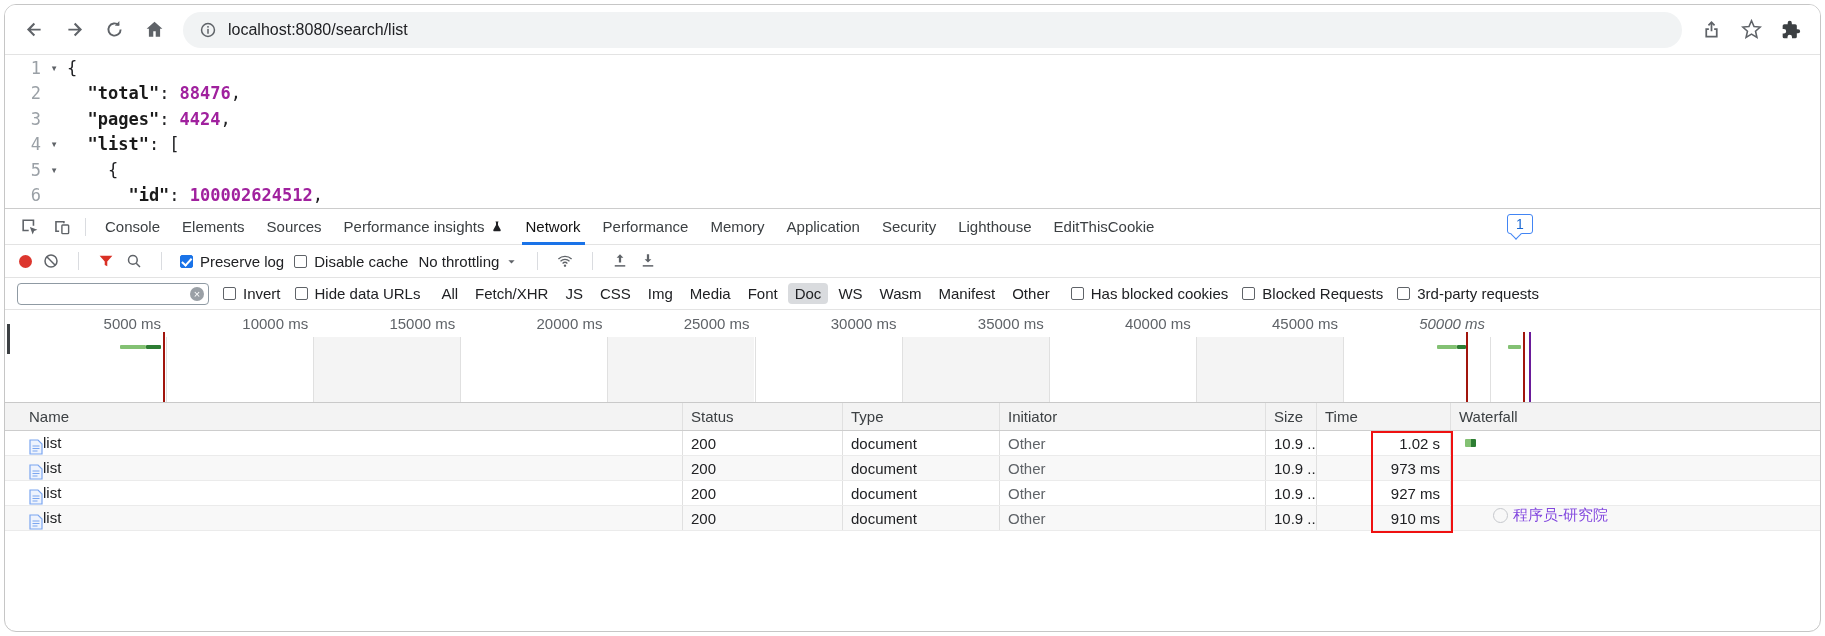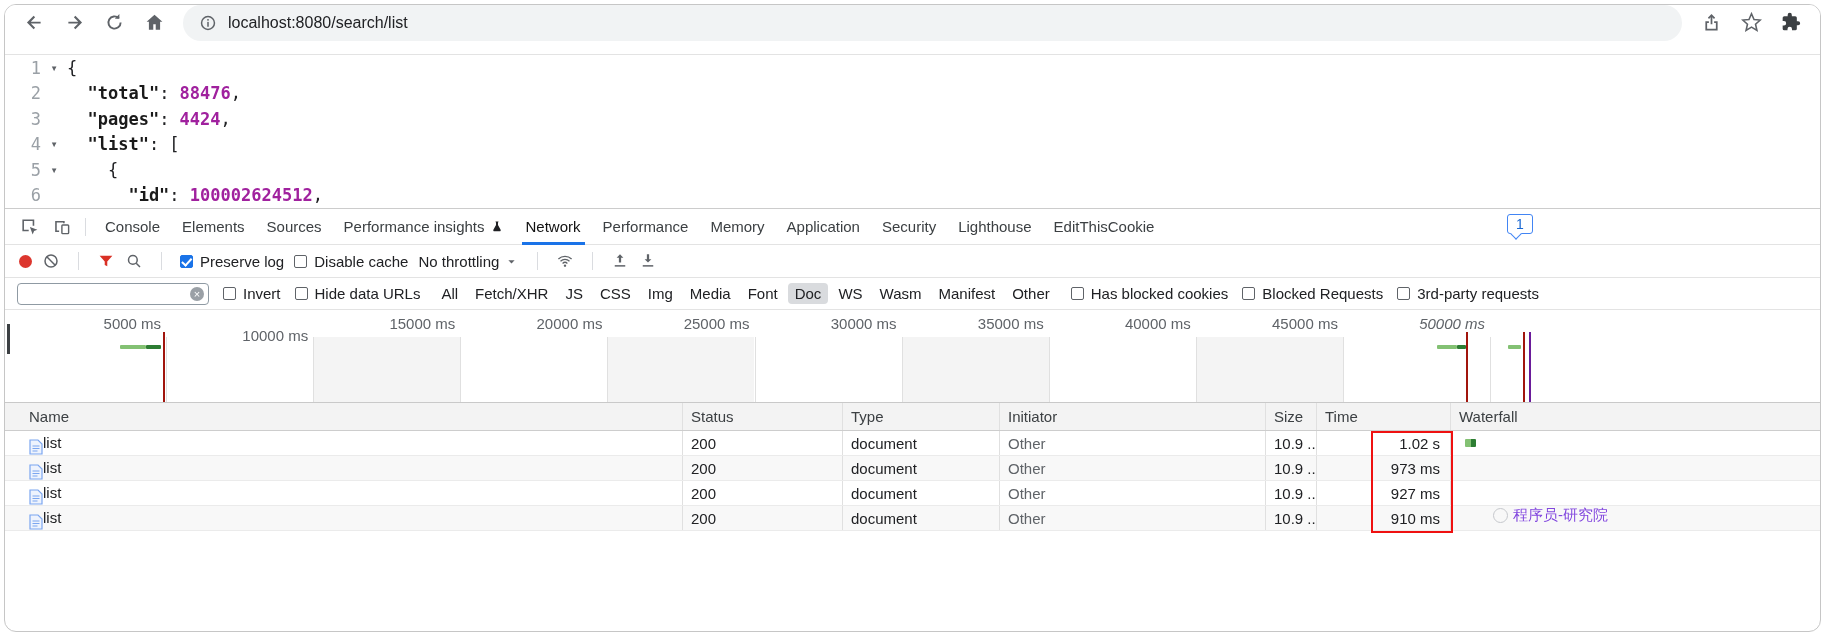--- a/index.html
+++ b/index.html
@@ -1,21 +1,21 @@
 <!DOCTYPE html>
 <html style="--accent: #1a73e8; --record-red: #dc362e; --filter-red: #d93025; --number-purple: #a0219e; --annotation-red: #ef1111; --green-light: #83c173; --green-dark: #2d7d33; --event-red: #a1150d; --event-purple: #6a1b9a; --badge-blue: #4285f4;"><head>
 <meta charset="utf-8">
 <style>
   *{margin:0;padding:0;box-sizing:border-box}
   html,body{width:1825px;height:636px;background:#fff;font-family:"Liberation Sans",sans-serif;}
   body{position:relative;overflow:hidden;color:#202124}
   .frame{position:absolute;left:4px;top:4px;width:1817px;height:628px;border:1px solid #c6c6c6;border-radius:12px;overflow:hidden;background:#fff}
 
   
-  .browser-bar{height:50px;display:flex;padding:0 12px;gap:6px;border-bottom:1px solid #e3e3e3;background:#fff}
+  .browser-bar{height:50px;display:flex;align-items:center;padding:0 12px;gap:6px;border-bottom:1px solid #e3e3e3;background:#fff}
   .navbtn{width:34px;height:34px;border:none;background:transparent;border-radius:50%;display:flex;align-items:center;justify-content:center;color:#5f6368}
   .navbtn svg{width:21px;height:21px}
   .urlbar{flex:1;height:36px;background:#f1f3f4;border-radius:18px;display:flex;align-items:center;gap:11px;padding:0 16px;margin:0 6px}
   .urlbar .url{font-size:16px;color:#202124}
   .urlbar svg{width:18px;height:18px;color:#5f6368}
   .ext-icon svg{width:20px;height:20px}
 
   
   .json-area{height:153px;background:#fff;padding-top:1px;overflow:hidden}
   .json-line{display:flex;height:25.4px;line-height:25.4px;font-family:"DejaVu Sans Mono",monospace;font-size:17px}
@@ -345,21 +345,21 @@
 
     <div class="dt-overview" id="overview">
       <div class="ov-handle"></div>
     <div class="ov-band" style="left: 308.2px; width: 147.1px;"></div>
         <div class="ov-band" style="left: 602.4px; width: 147.1px;"></div>
         <div class="ov-band" style="left: 896.6px; width: 147.1px;"></div>
         <div class="ov-band" style="left: 1190.8px; width: 147.1px;"></div>
         <div class="ov-grid" style="left: 161.1px;"></div>
         <div class="ov-label" style="left: 36.1px;">5000 ms</div>
         <div class="ov-grid" style="left: 308.2px;"></div>
-        <div class="ov-label" style="left: 183.2px; margin-top: 12px;">10000 ms</div>
+        <div class="ov-label" style="left: 183.2px;">10000 ms</div>
         <div class="ov-grid" style="left: 455.3px;"></div>
         <div class="ov-label" style="left: 330.3px;">15000 ms</div>
         <div class="ov-grid" style="left: 602.4px;"></div>
         <div class="ov-label" style="left: 477.4px; text-align: right;">20000 ms</div>
         <div class="ov-grid" style="left: 749.5px;"></div>
         <div class="ov-label" style="left: 624.5px;">25000 ms</div>
         <div class="ov-grid" style="left: 896.6px;"></div>
         <div class="ov-label" style="left: 771.6px;">30000 ms</div>
         <div class="ov-grid" style="left: 1043.7px;"></div>
         <div class="ov-label" style="left: 918.7px;">35000 ms</div>

